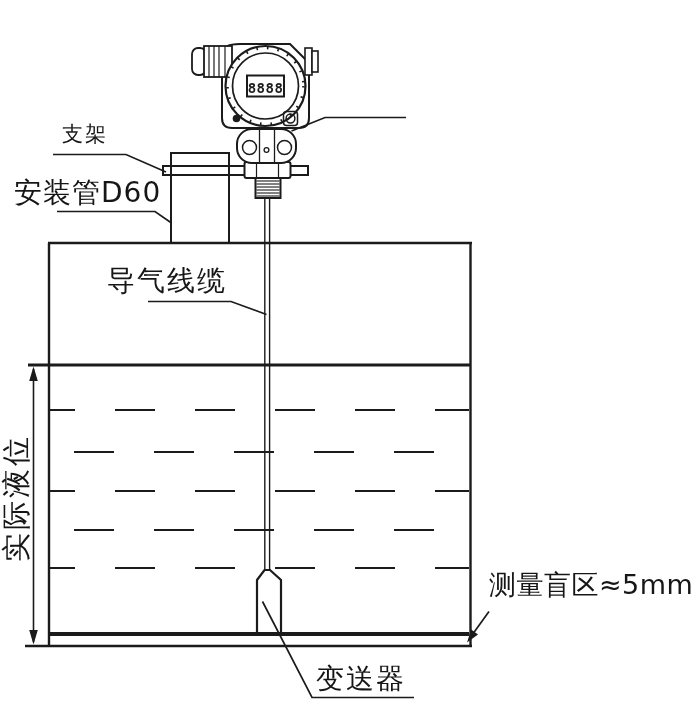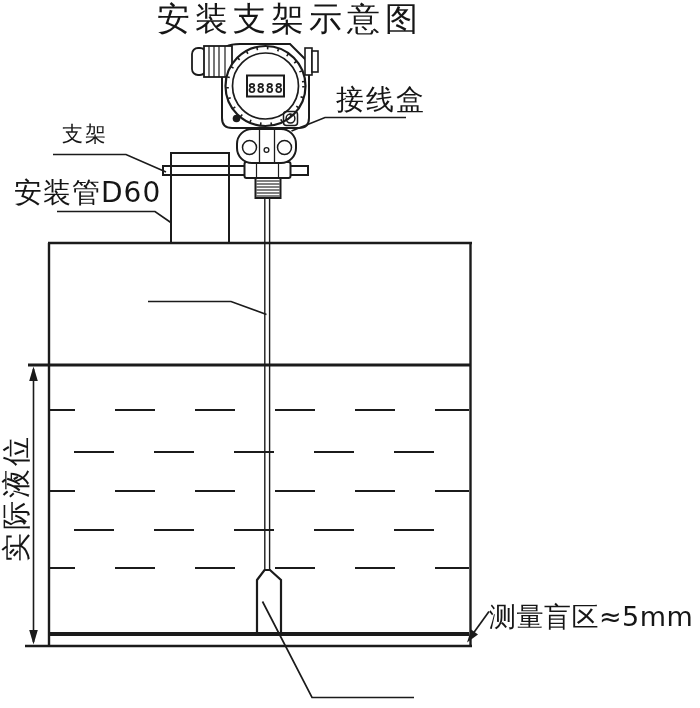--- a/index.html
+++ b/index.html
@@ -12,21 +12,21 @@
   .lbl-title{left:140px;top:0px;width:300px;text-align:center;font-size:33px;letter-spacing:5px;}
   .lbl-bracket{left:62px;top:122px;font-size:21px;letter-spacing:2px;}
   .lbl-pipe{left:14px;top:177px;font-size:28px;letter-spacing:1px;text-align:center;}
   .lbl-junction{left:336px;top:84px;font-size:28px;letter-spacing:2px;}
   .lbl-aircable{left:107px;top:265px;font-size:28px;letter-spacing:2px;}
   .lbl-level{
     left:-63px;top:481px;width:160px;height:34px;text-align:center;
     font-size:29px;letter-spacing:3px;
     transform:rotate(-90deg);transform-origin:center center;
   }
-  .lbl-blind{left:489px;top:601px;font-size:27px;letter-spacing:0.5px;}
+  .lbl-blind{left:489px;top:569px;font-size:27px;letter-spacing:0.5px;}
   .lbl-transmitter{left:316px;top:663px;font-size:28px;letter-spacing:2px;}
   .lcd-text{font-family:"DejaVu Sans Mono","Liberation Mono",monospace;font-weight:bold;}
 </style>
 </head>
 <body>
 
 <div class="page">
 
   <svg width="700" height="708" viewBox="0 0 700 708">
     <g stroke="#1b1b1b" fill="none">
@@ -126,20 +126,20 @@
         <path d="M57,211.5 H155 L171.5,223"></path>
         <path d="M406,117.5 H325 L291.5,131"></path>
         <path d="M148,301.5 H231 L266.5,314.5"></path>
         <path d="M414,697.5 H312 L262.5,601.5"></path>
         <line x1="489" y1="611.5" x2="473.5" y2="633"></line>
       </g>
       <polygon points="467,642.5 478,634.4 471.2,629.5" fill="#1b1b1b" stroke="none"></polygon>
     </g>
   </svg>
 
-  <div class="lbl lbl-title">安装支架示意图</div>
   <div class="lbl lbl-bracket">支架</div>
   <div class="lbl lbl-pipe">安装管D60</div>
-  <div class="lbl lbl-junction">接线盒</div>
+  <div class="lbl lbl-aircable">导气线缆</div>
   <div class="lbl lbl-level">实际液位</div>
   <div class="lbl lbl-blind">测量盲区≈5mm</div>
+  <div class="lbl lbl-transmitter">变送器</div>
 
 </div>
 
 </body></html>

